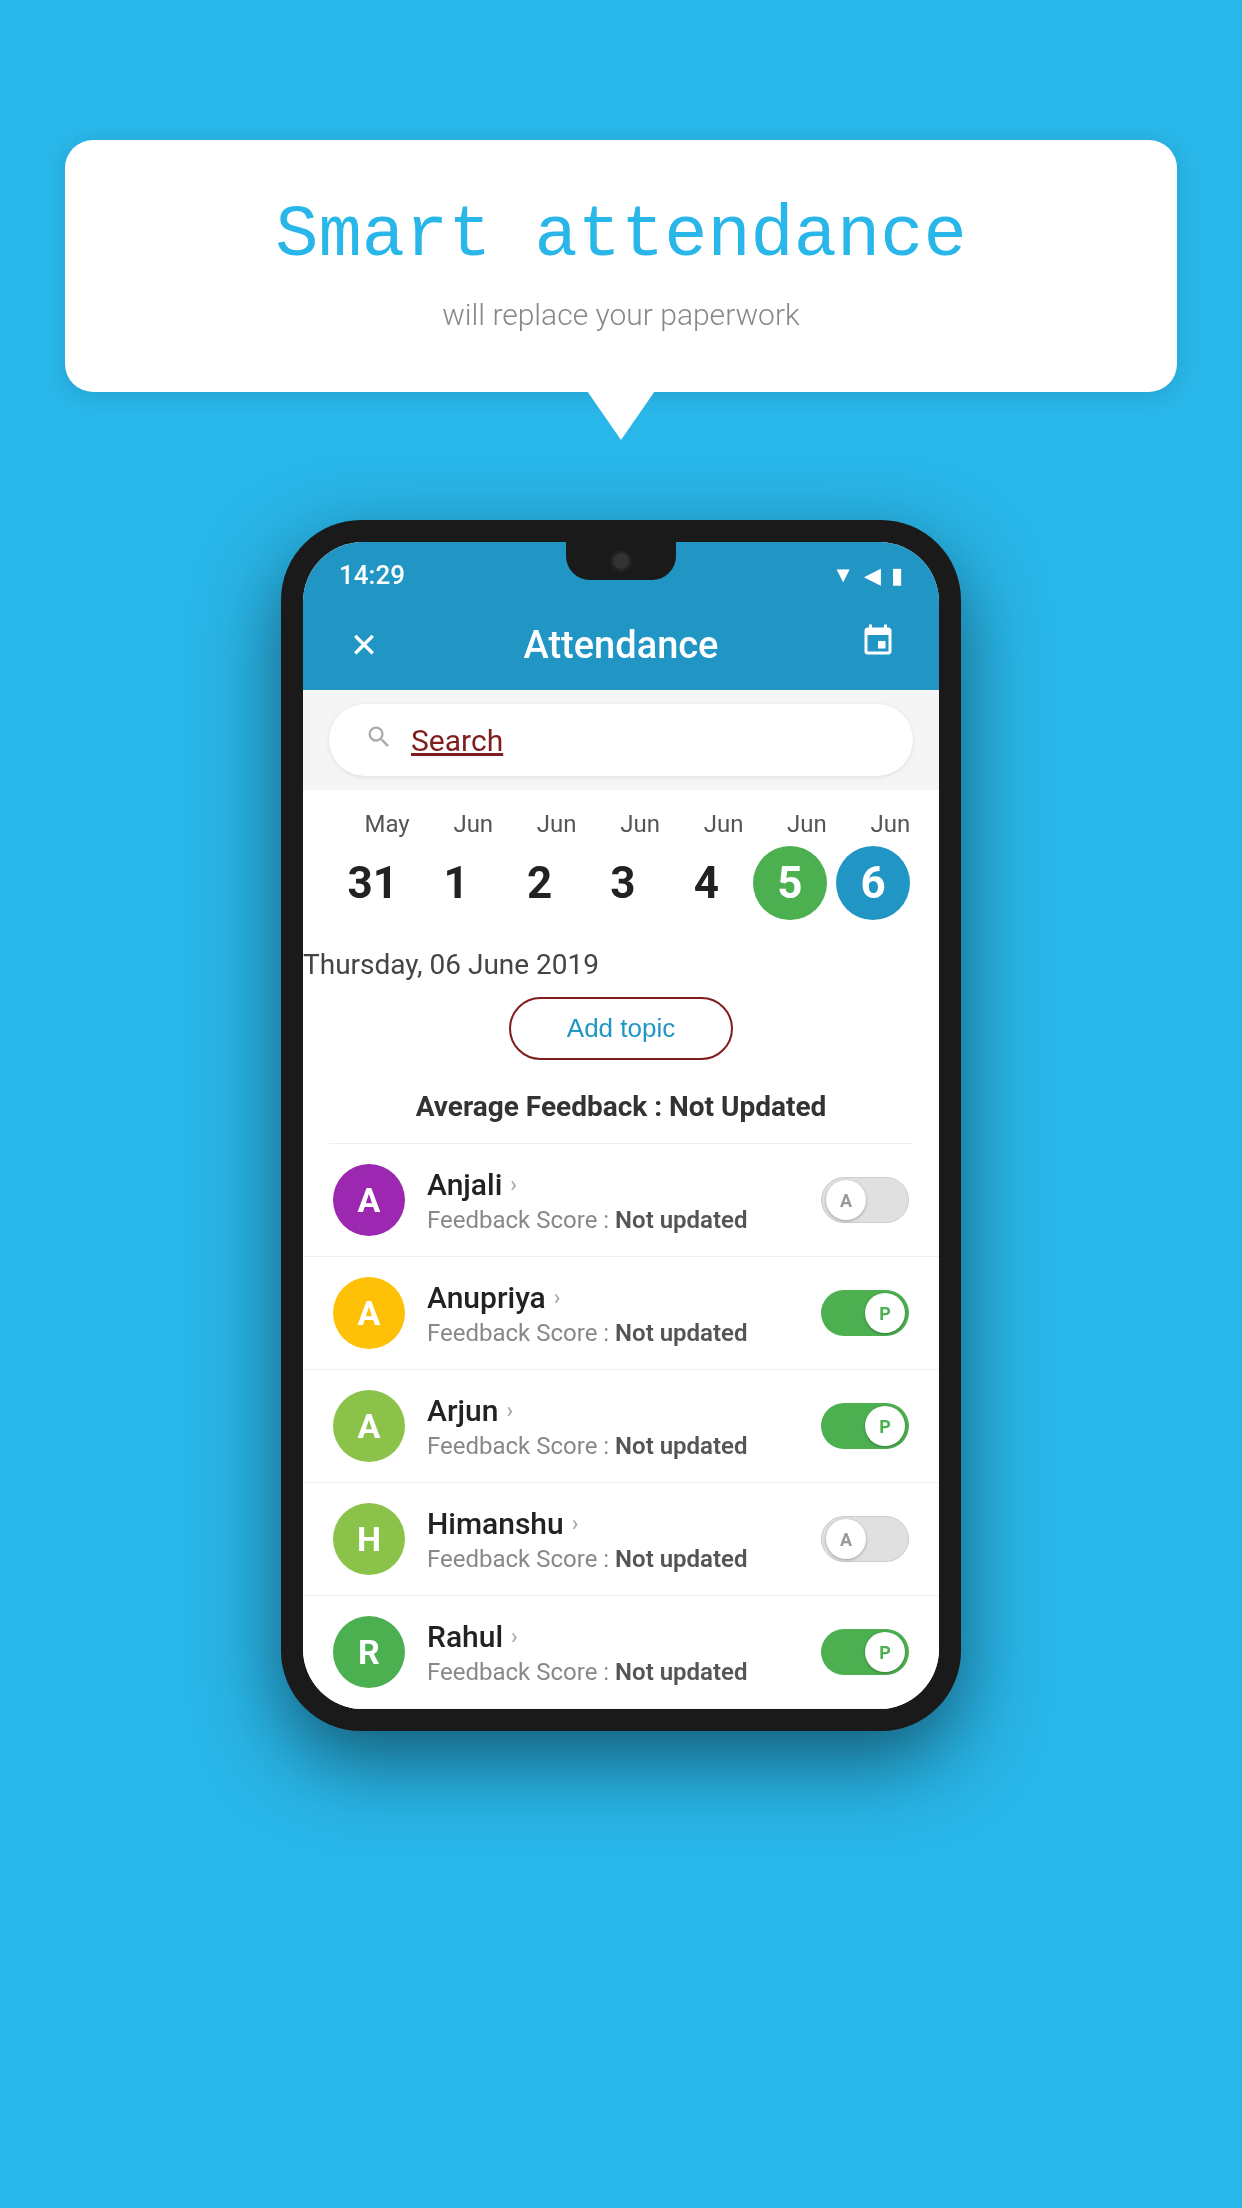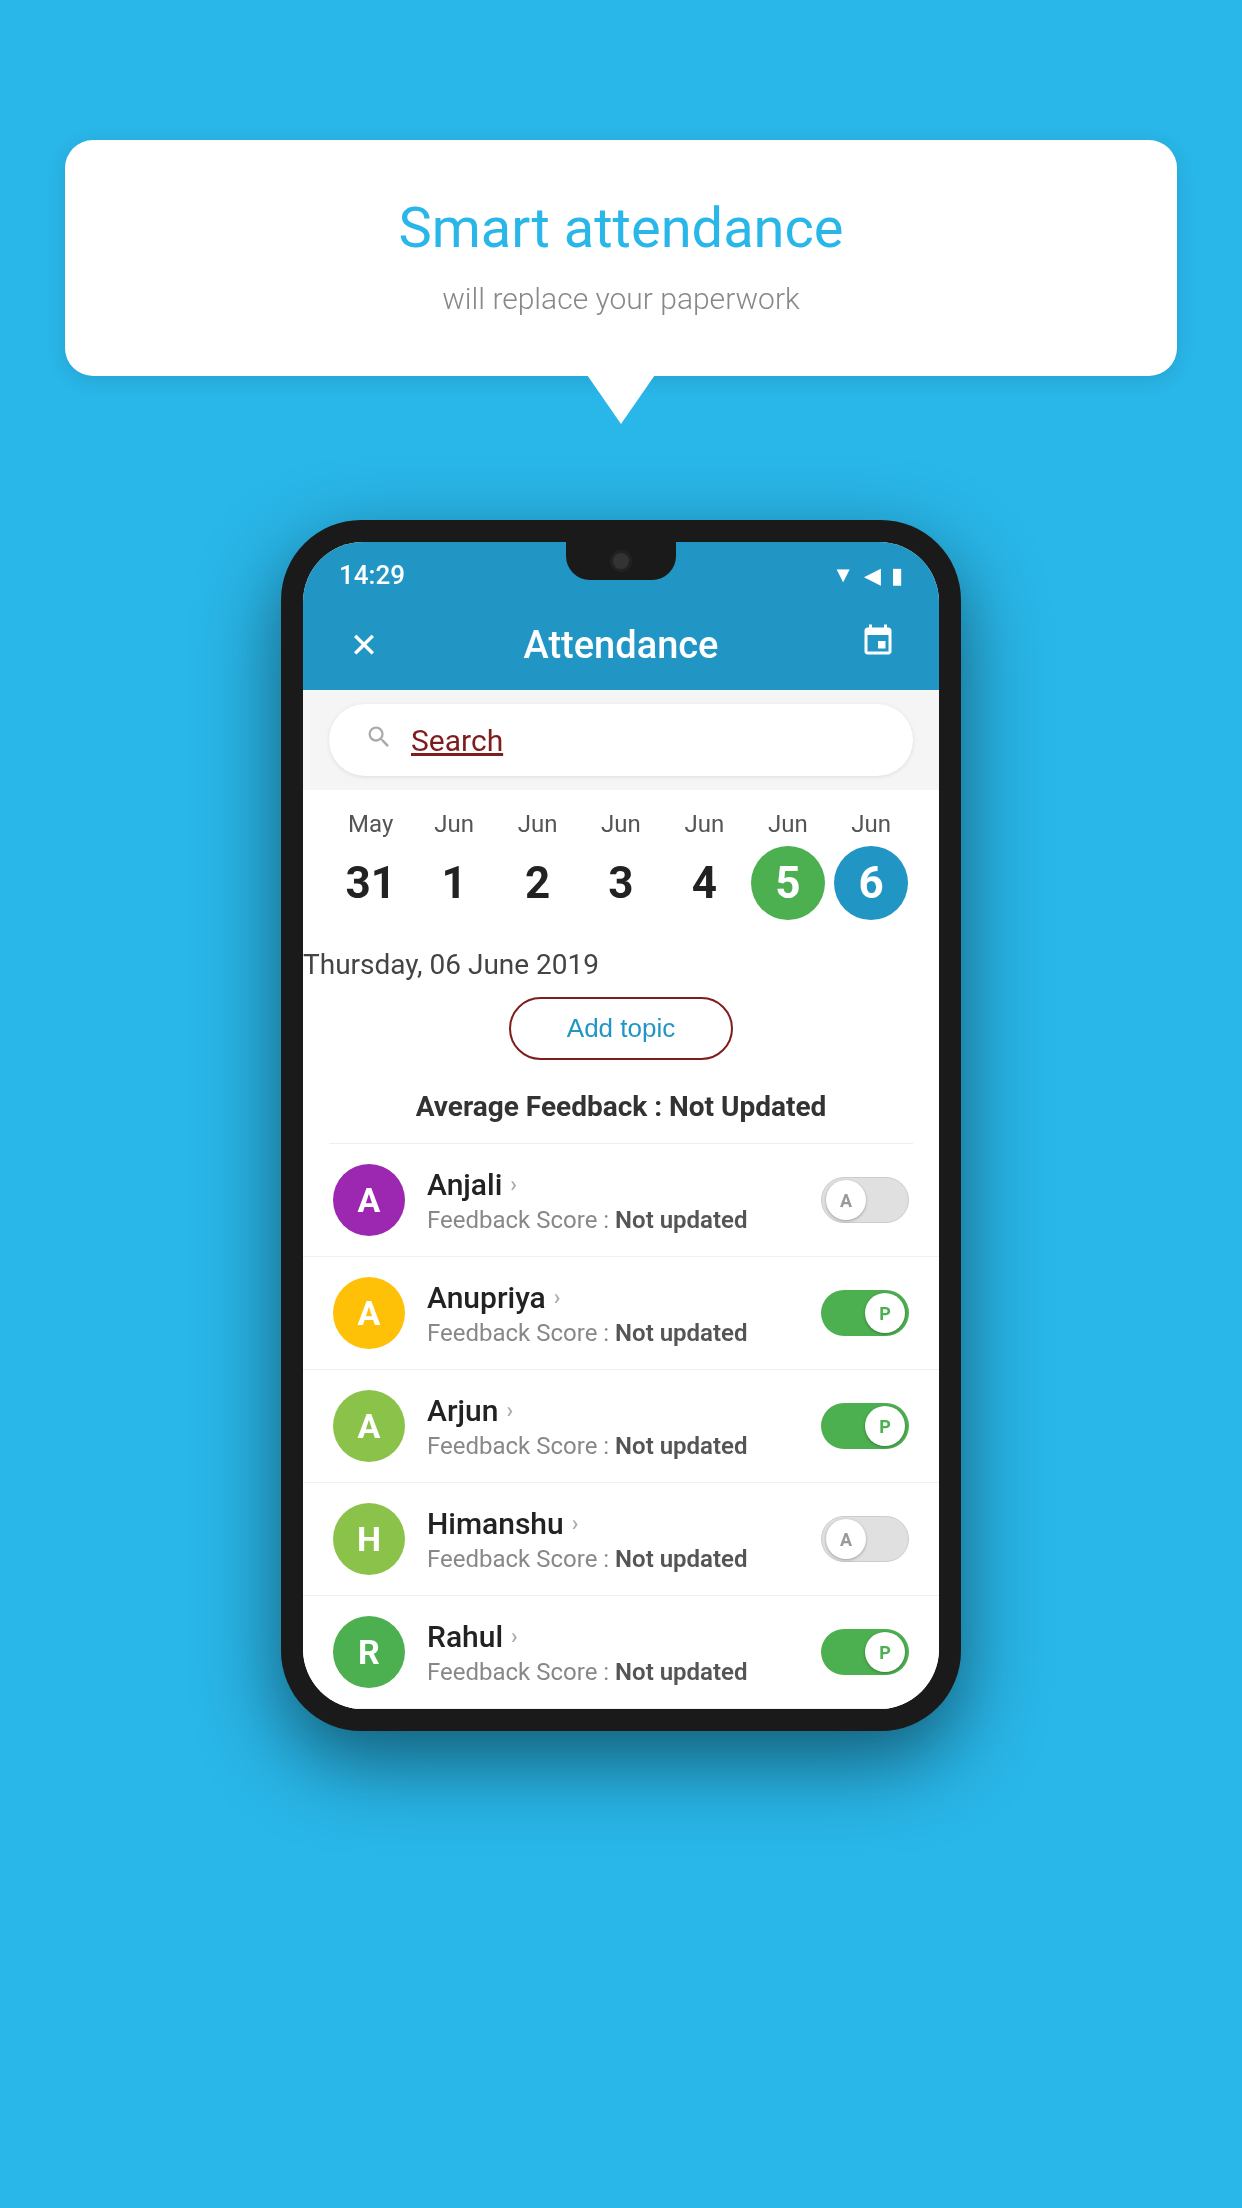--- a/index.html
+++ b/index.html
@@ -37,24 +37,25 @@
       left: 50%;
       transform: translateX(-50%);
       width: 0;
       height: 0;
       border-left: 36px solid transparent;
       border-right: 36px solid transparent;
       border-top: 52px solid white;
     }
 
     .speech-bubble-title {
-      font-size: 56px;
+      font-size: 72px;
       color: #29b6e8;
       font-weight: 400;
       margin-bottom: 20px;
+      font-family: Liberation Mono, monospace;
     }
 
     .speech-bubble-subtitle {
       font-size: 30px;
       color: #888;
       font-weight: 300;
     }
 
     
     .phone-container {
@@ -190,21 +191,21 @@
       background: white;
       padding: 20px 26px 10px;
       display: flex;
       justify-content: space-around;
       align-items: flex-start;
     }
 
     .cal-day {
       display: flex;
       flex-direction: column;
-      align-items: center;
+      align-items: flex-end;
       gap: 8px;
       width: 78px;
     }
 
     .cal-month {
       font-size: 24px;
       color: #555;
       font-weight: 400;
     }
 

